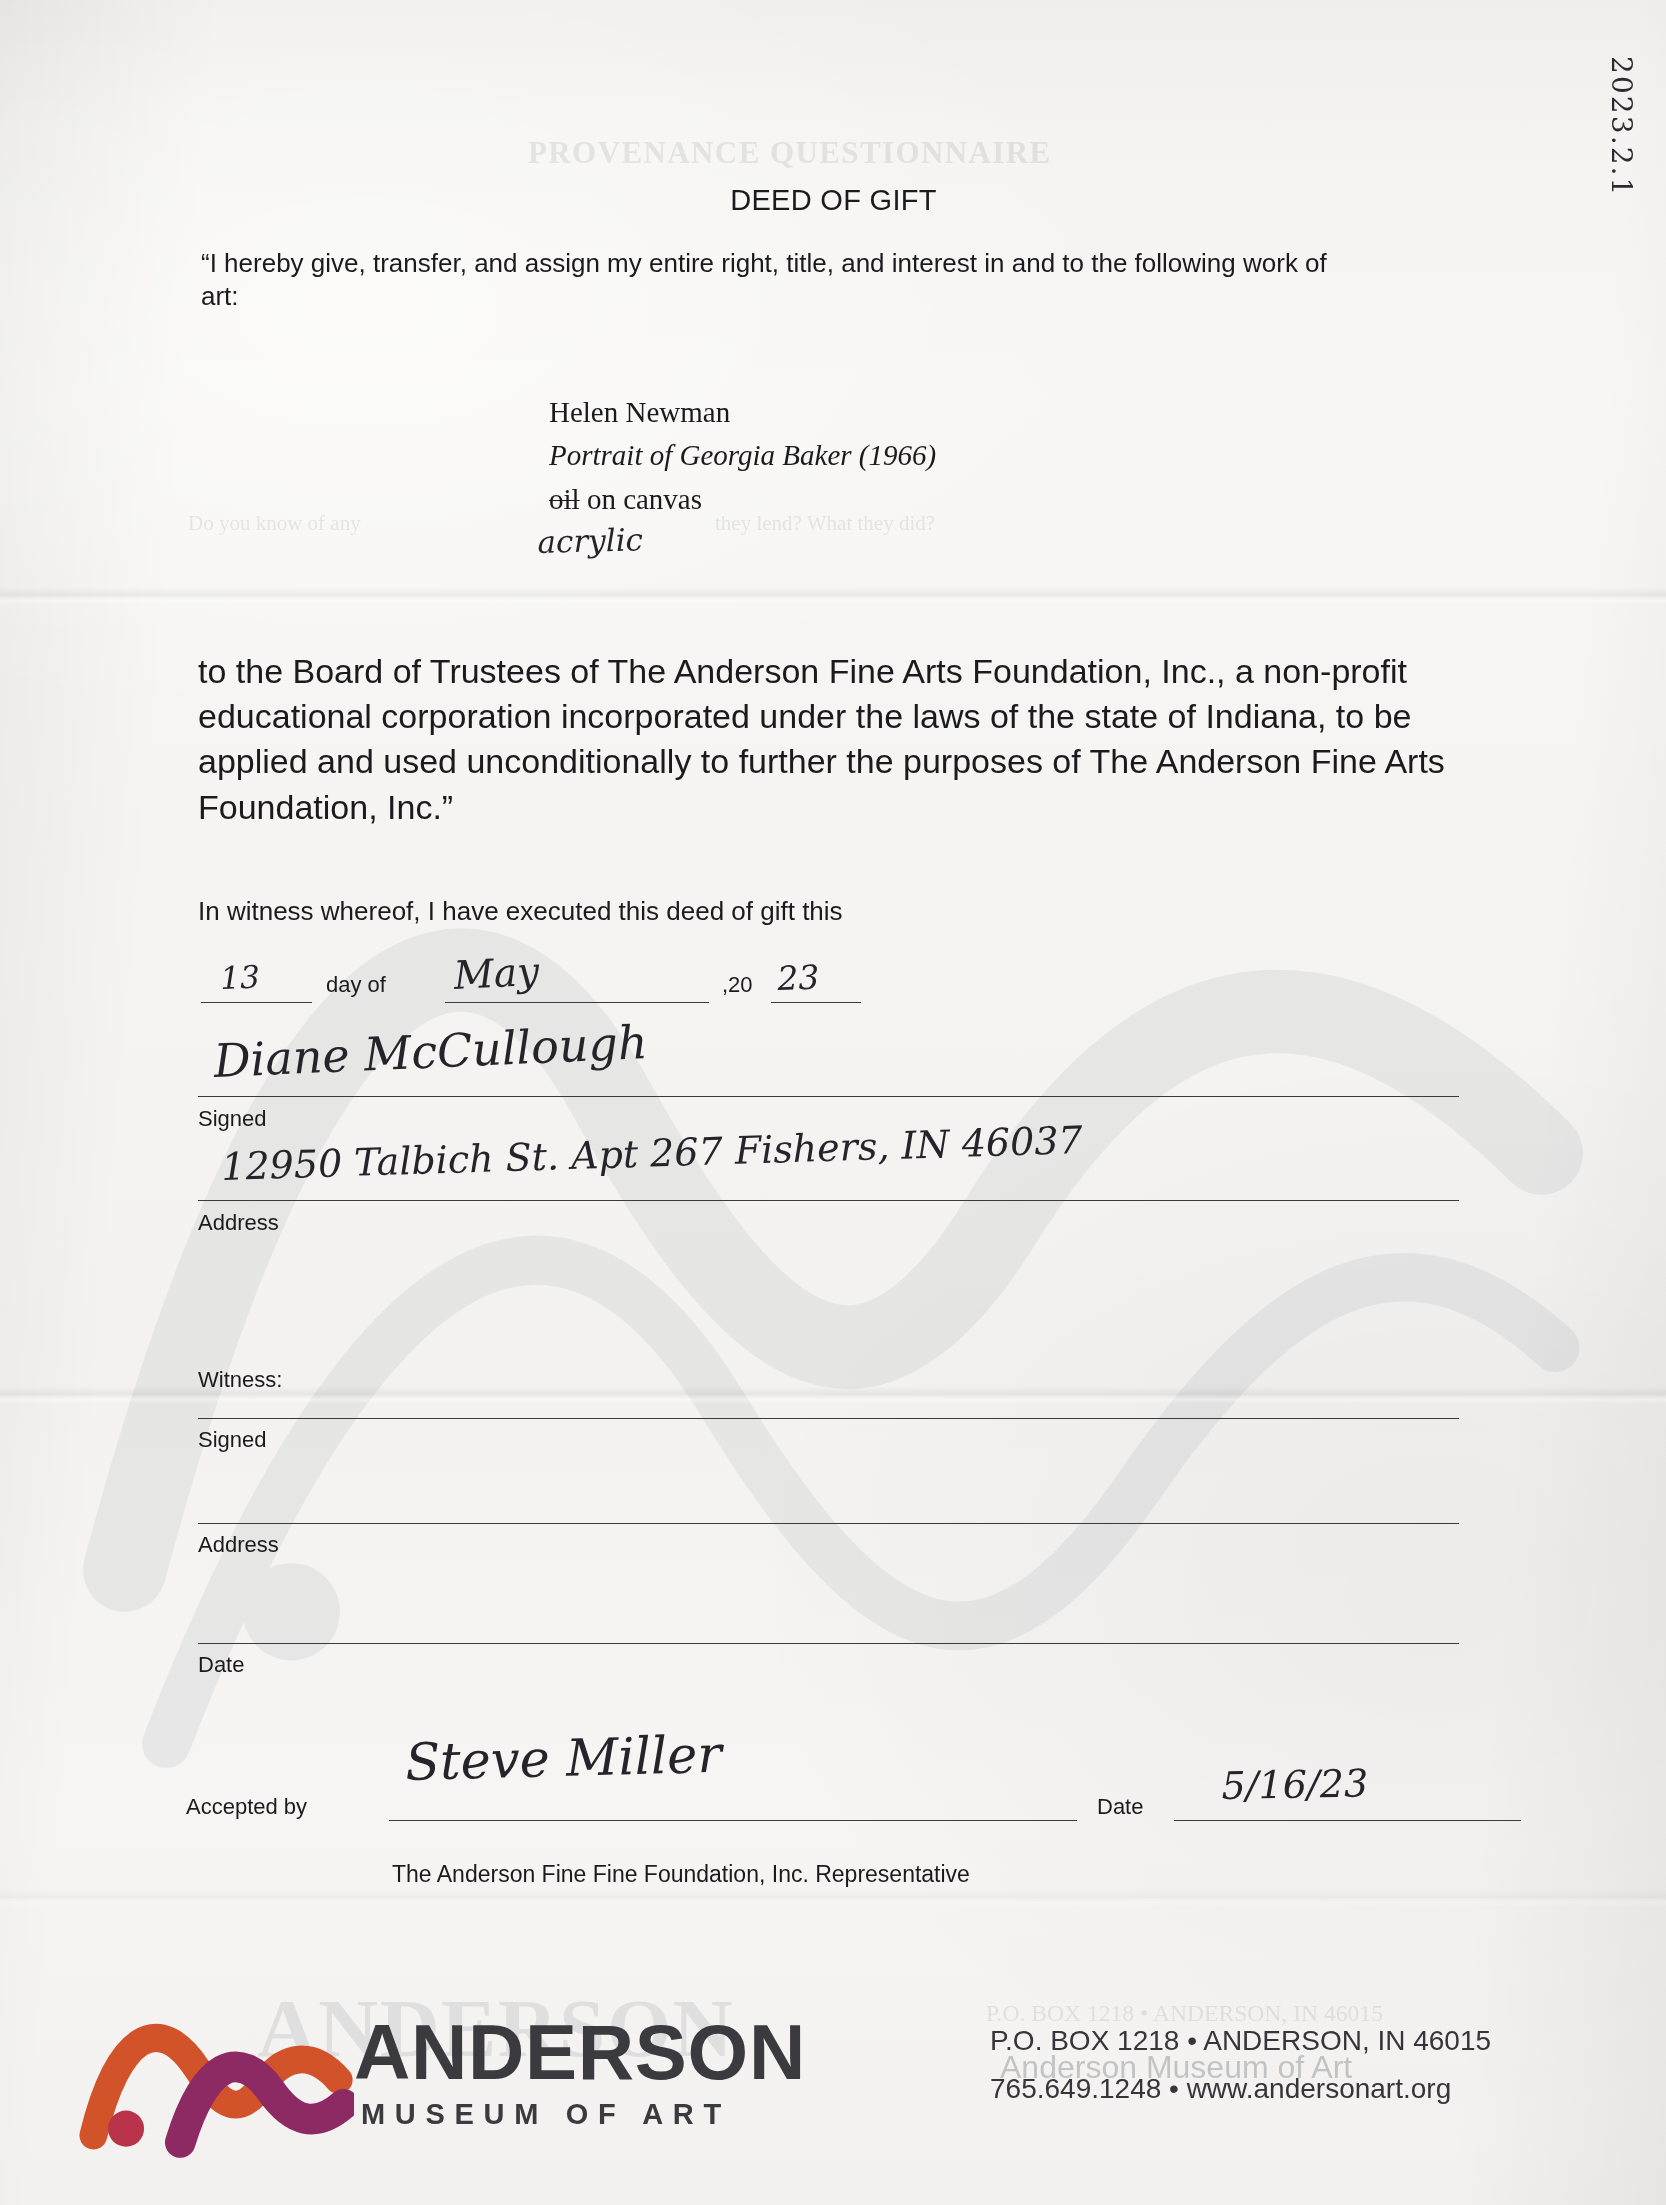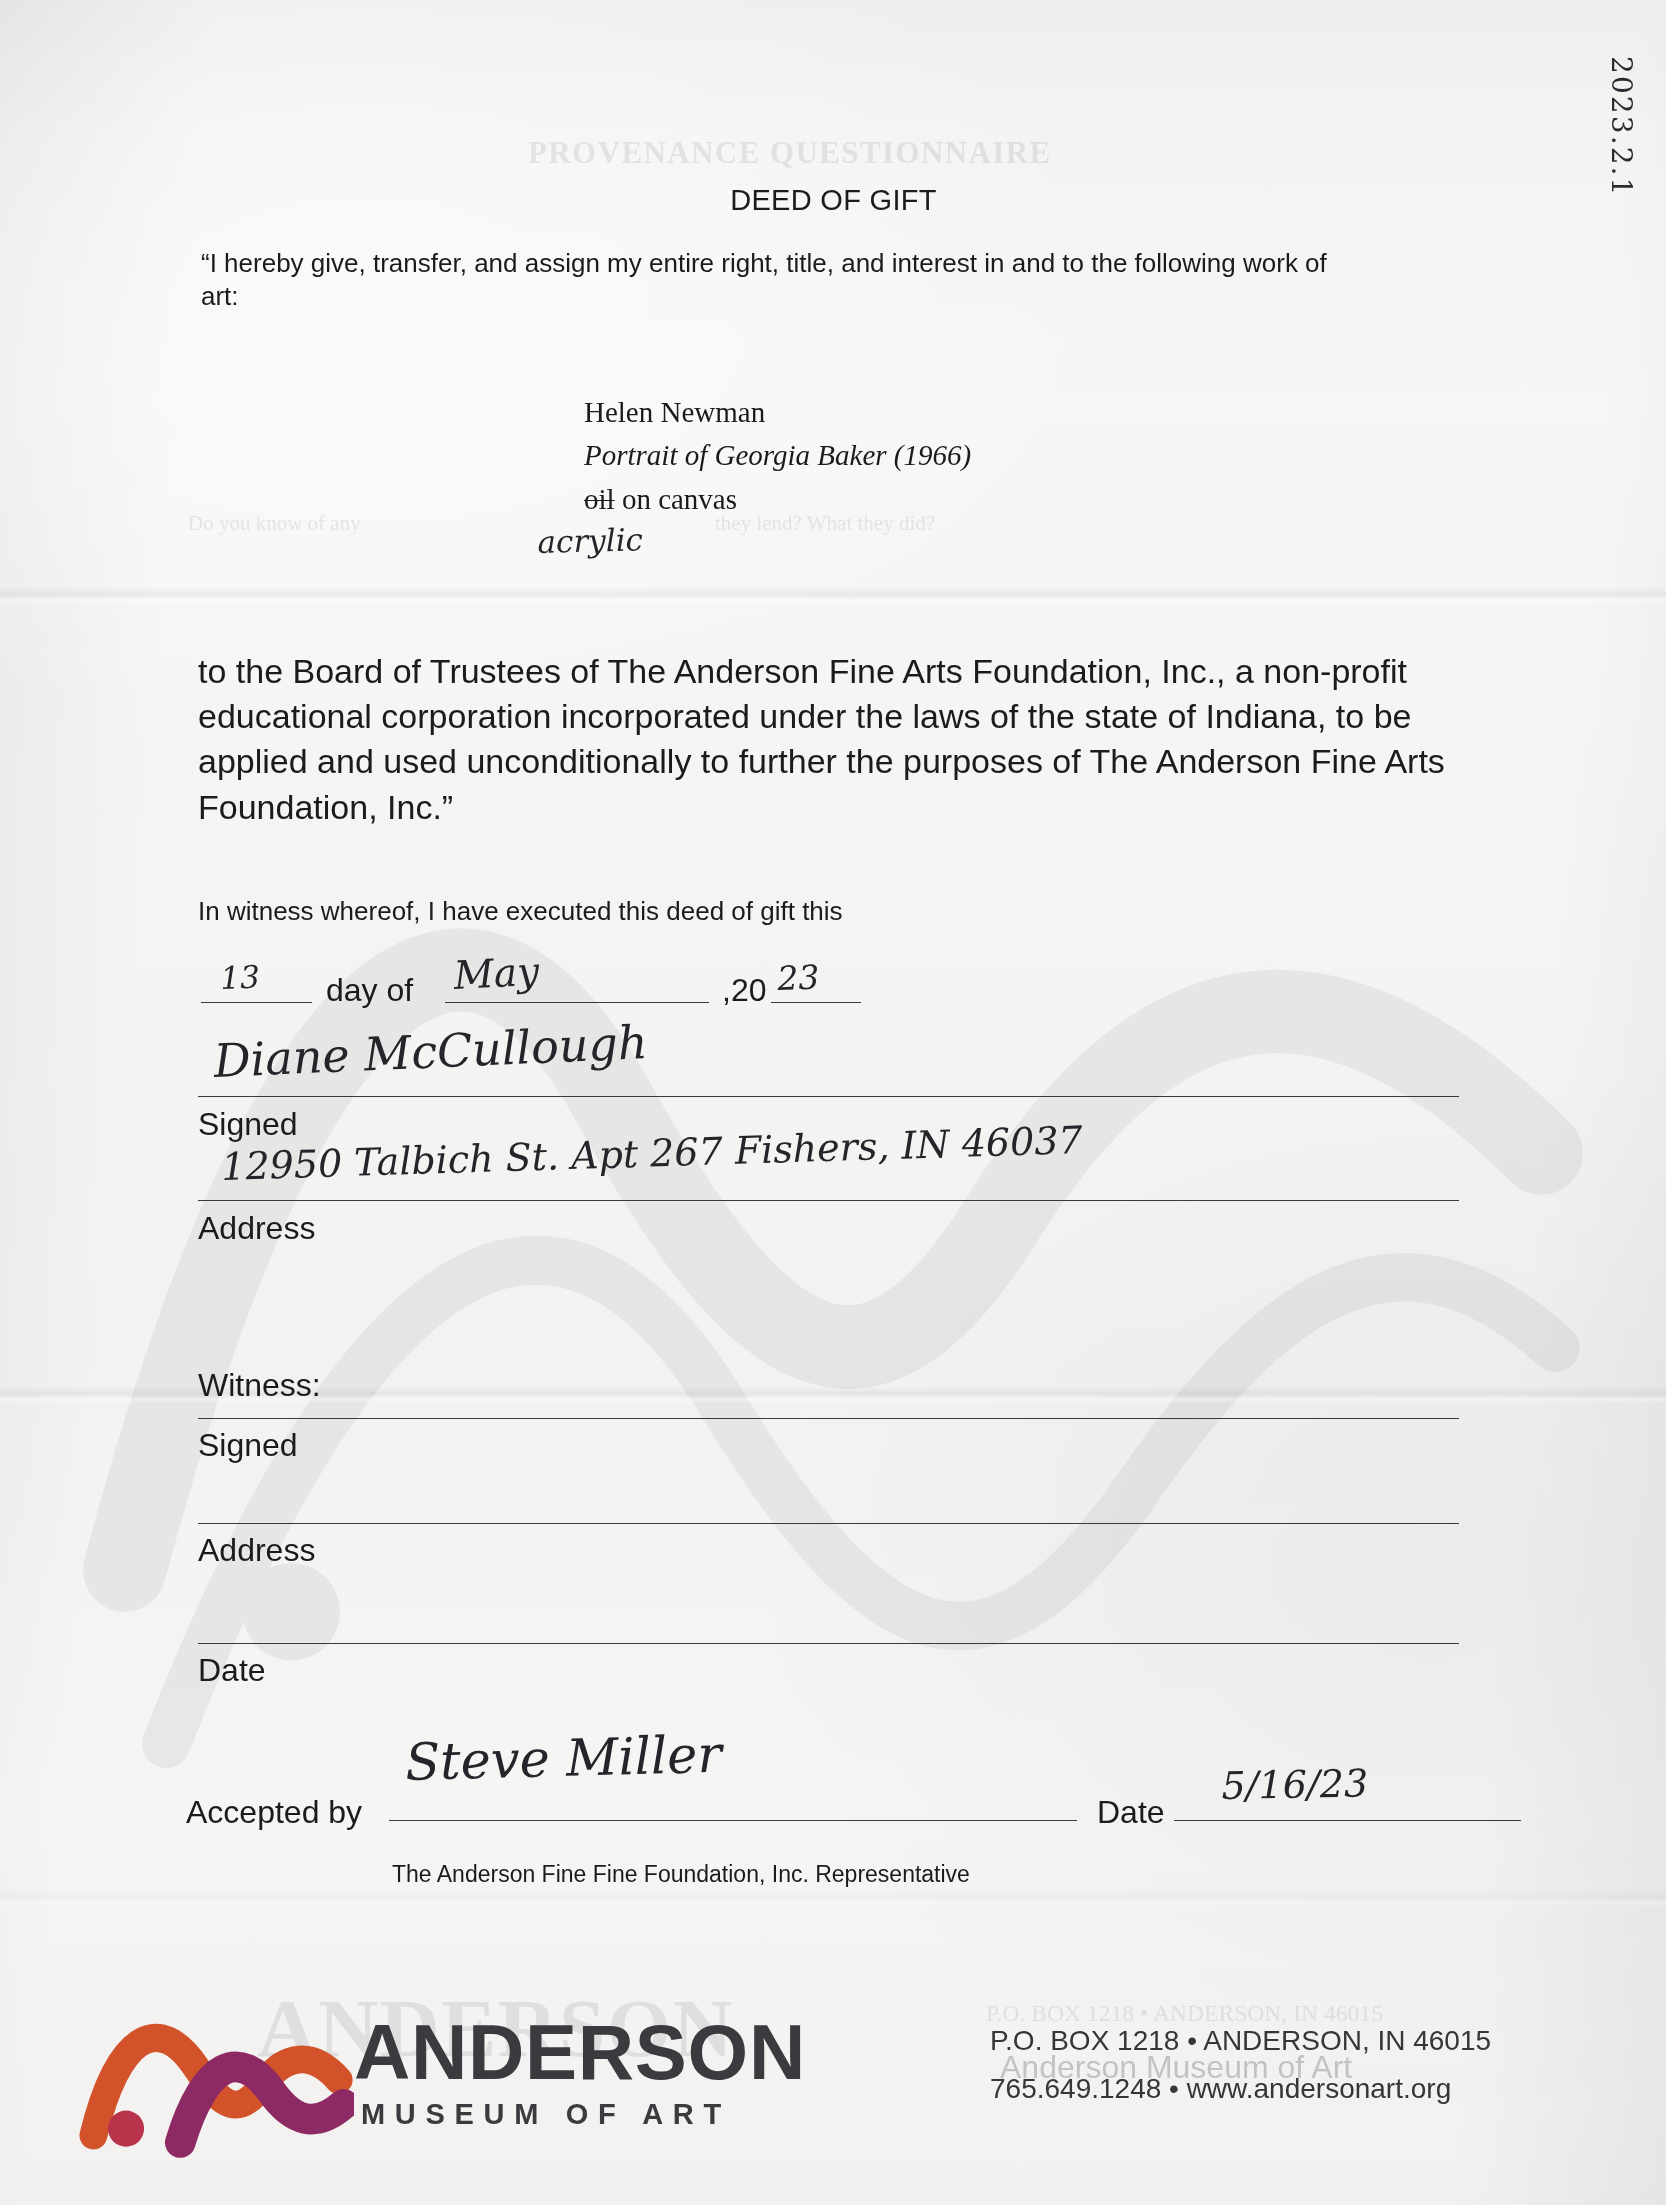--- a/index.html
+++ b/index.html
@@ -77,21 +77,20 @@
     top: 247px;
     left: 201px;
     width: 1167px;
     font-size: 26px;
     line-height: 1.28;
   }
 
   .artwork {
     left: 549px;
     font-size: 29px;
-    margin-left: 35px;
   }
   #art-artist { top: 396px; }
   #art-title  { top: 439px; font-style: italic; }
   #art-medium { top: 483px; }
   #art-medium .struck {
     text-decoration: line-through;
     text-decoration-thickness: 1.4px;
   }
 
   #body-para {
@@ -106,21 +105,21 @@
     top: 896px;
     left: 198px;
     font-size: 26px;
   }
   .rule {
     position: absolute;
     border-bottom: 1.4px solid #3a3a3c;
     height: 0;
   }
 
-  .fieldlabel { font-size: 32px; }
+  .fieldlabel { font-size: 22px; }
 
   
   .hand {
     position: absolute;
     font-family: "DejaVu Serif", serif;
     font-style: italic;
     color: #24242a;
     transform-origin: left bottom;
     pointer-events: none;
   }

